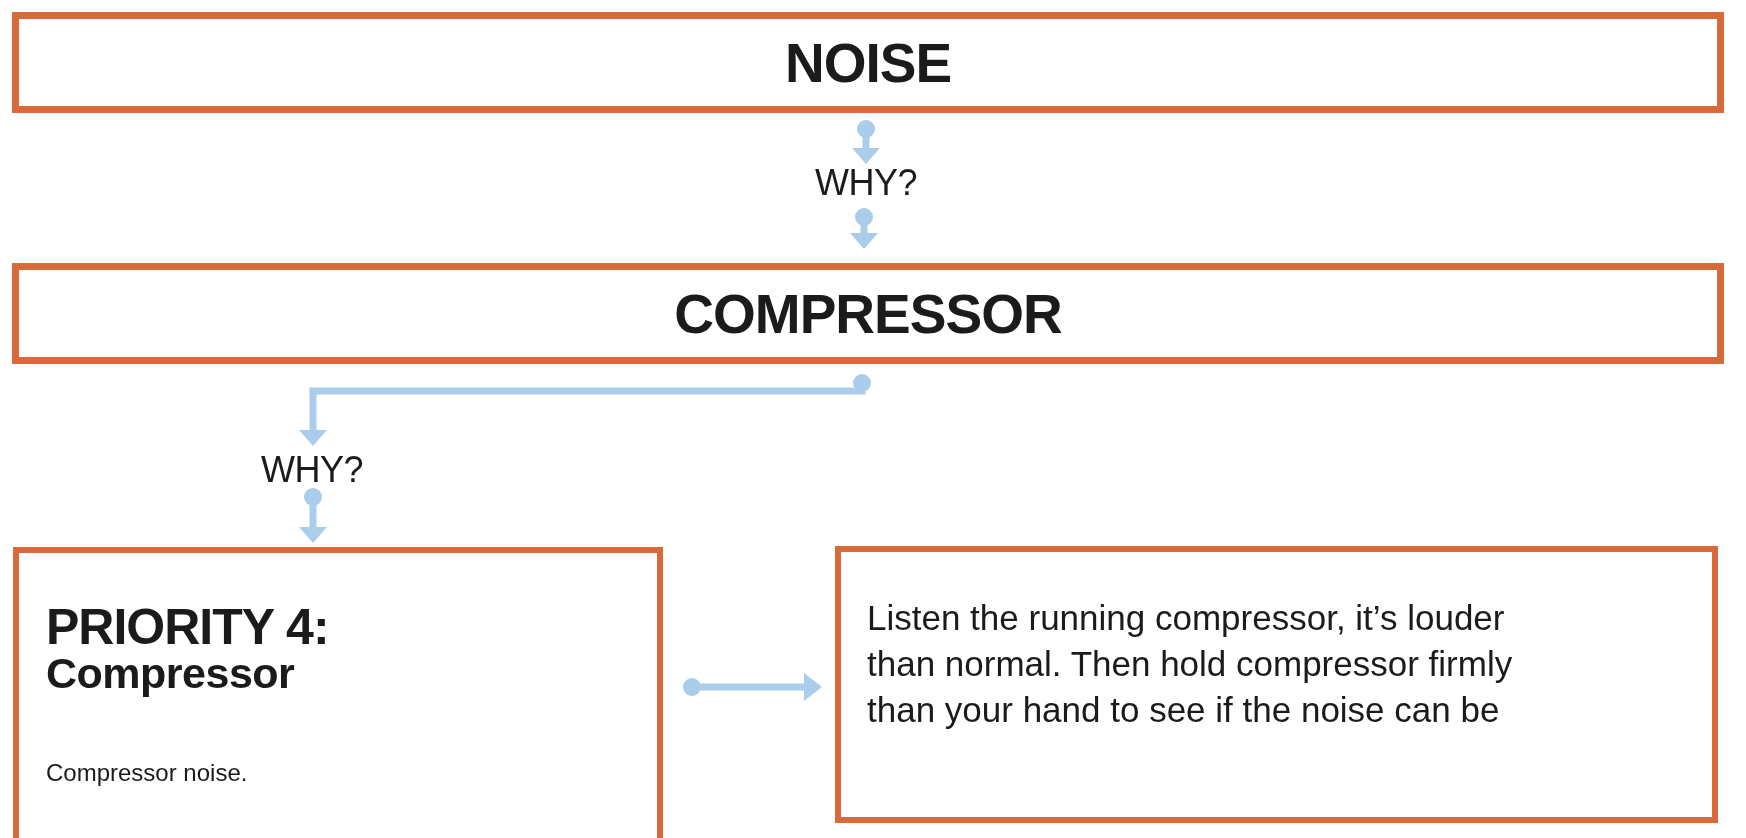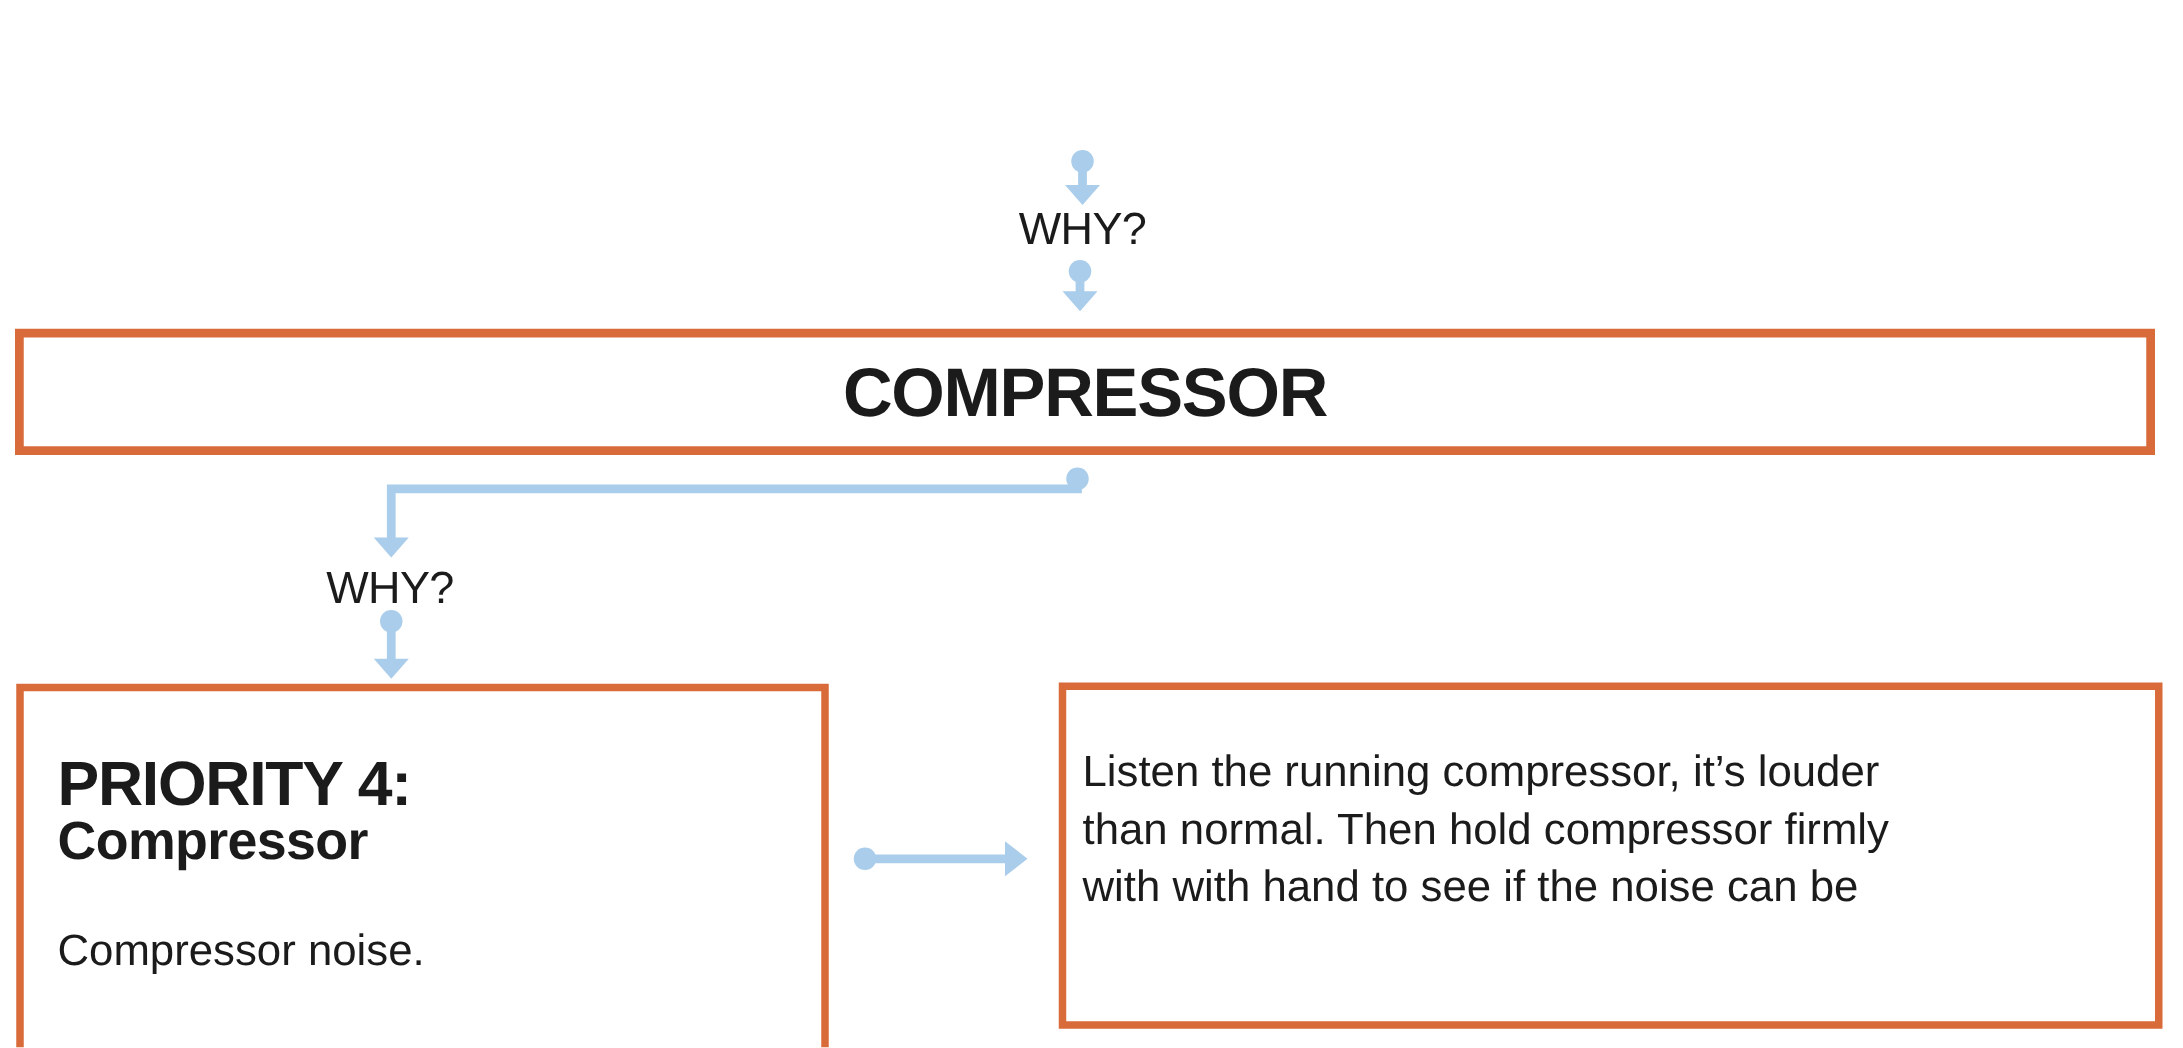--- a/index.html
+++ b/index.html
@@ -70,33 +70,32 @@
     line-height: 50px;
     letter-spacing: -1px;
   }
   .priority-subtitle {
     font-size: 43px;
     font-weight: bold;
     line-height: 43px;
     letter-spacing: -0.5px;
   }
   .priority-desc {
-    margin-top: 48px;
-    font-size: 35px;
+    margin-top: 60px;
+    font-size: 24px;
     line-height: 35px;
   }
 
   #box-listen {
     left: 835px;
     top: 546px;
     width: 883px;
     height: 277px;
     border-width: 6px;
-    padding: 43px 14px 0 13px;
-    margin-left: 12px;
+    padding: 43px 14px 0 26px;
   }
   .listen-line {
     font-size: 35px;
     line-height: 46px;
     white-space: nowrap;
   }
 
   .connector-overlay {
     position: absolute;
     inset: 0;
@@ -143,34 +142,37 @@
       <polygon class="c-head" points="299,527 327,527 313,543"></polygon>
     </g>
 
     <g>
       <circle class="c-dot" cx="692" cy="687" r="9"></circle>
       <path class="c-line" d="M 692 687 L 805 687"></path>
       <polygon class="c-head" points="804,673 804,701 822,687"></polygon>
     </g>
   </svg>
 
+  <div id="box-noise" class="obox banner">
+    <div class="banner-label">NOISE</div>
+  </div>
 
   <div id="why-top" class="why-label">WHY?</div>
 
   <div id="box-compressor" class="obox banner">
     <div class="banner-label">COMPRESSOR</div>
   </div>
 
   <div id="why-left" class="why-label">WHY?</div>
 
   <div id="box-priority" class="obox">
     <div class="priority-title">PRIORITY 4:</div>
     <div class="priority-subtitle">Compressor</div>
     <div class="priority-desc">Compressor noise.</div>
   </div>
 
   <div id="box-listen" class="obox">
     <div class="listen-line">Listen the running compressor, it’s louder</div>
     <div class="listen-line">than normal. Then hold compressor firmly</div>
-    <div class="listen-line">with with hand to see if the noise can be</div>
+    <div class="listen-line">than your hand to see if the noise can be</div>
   </div>
 
 </div>
 
 </body></html>

